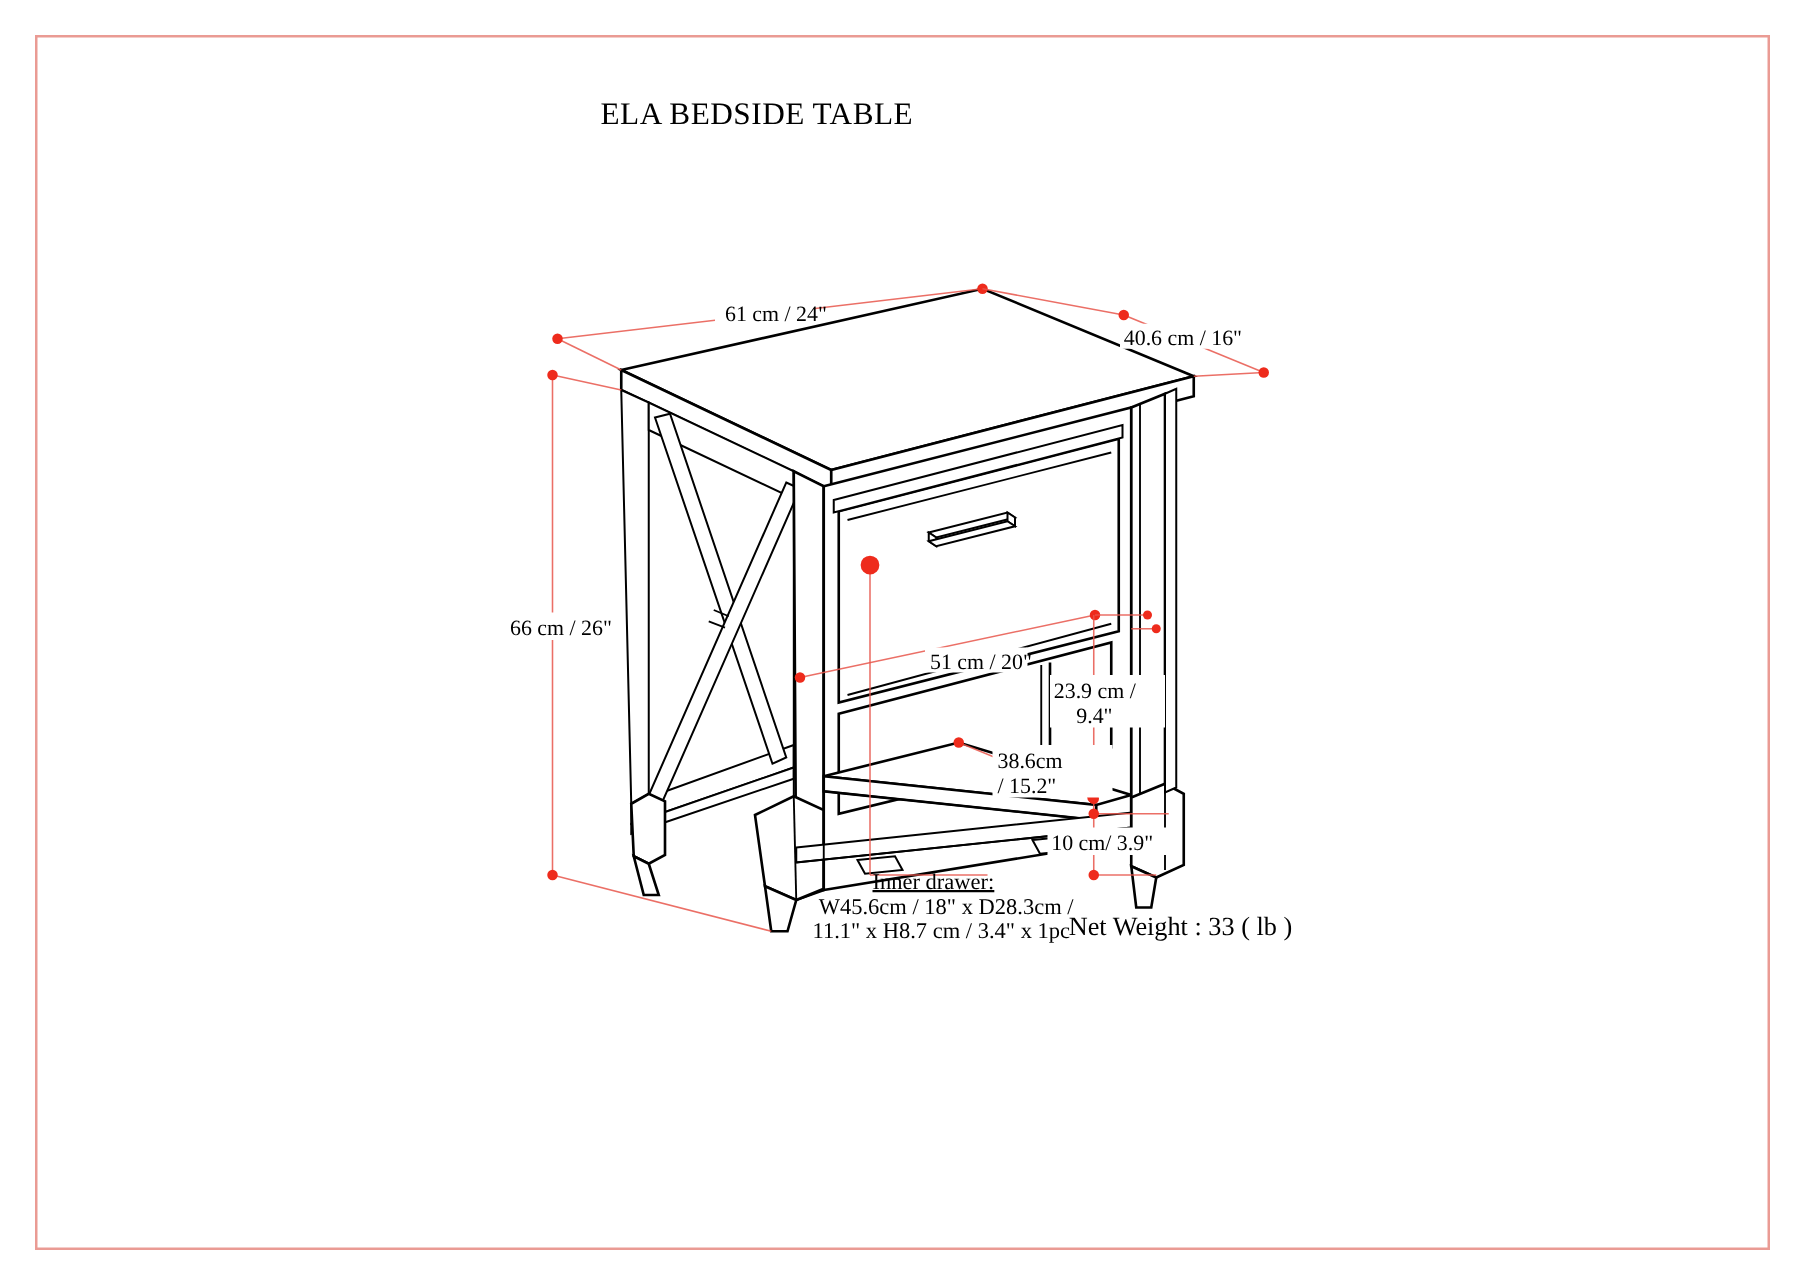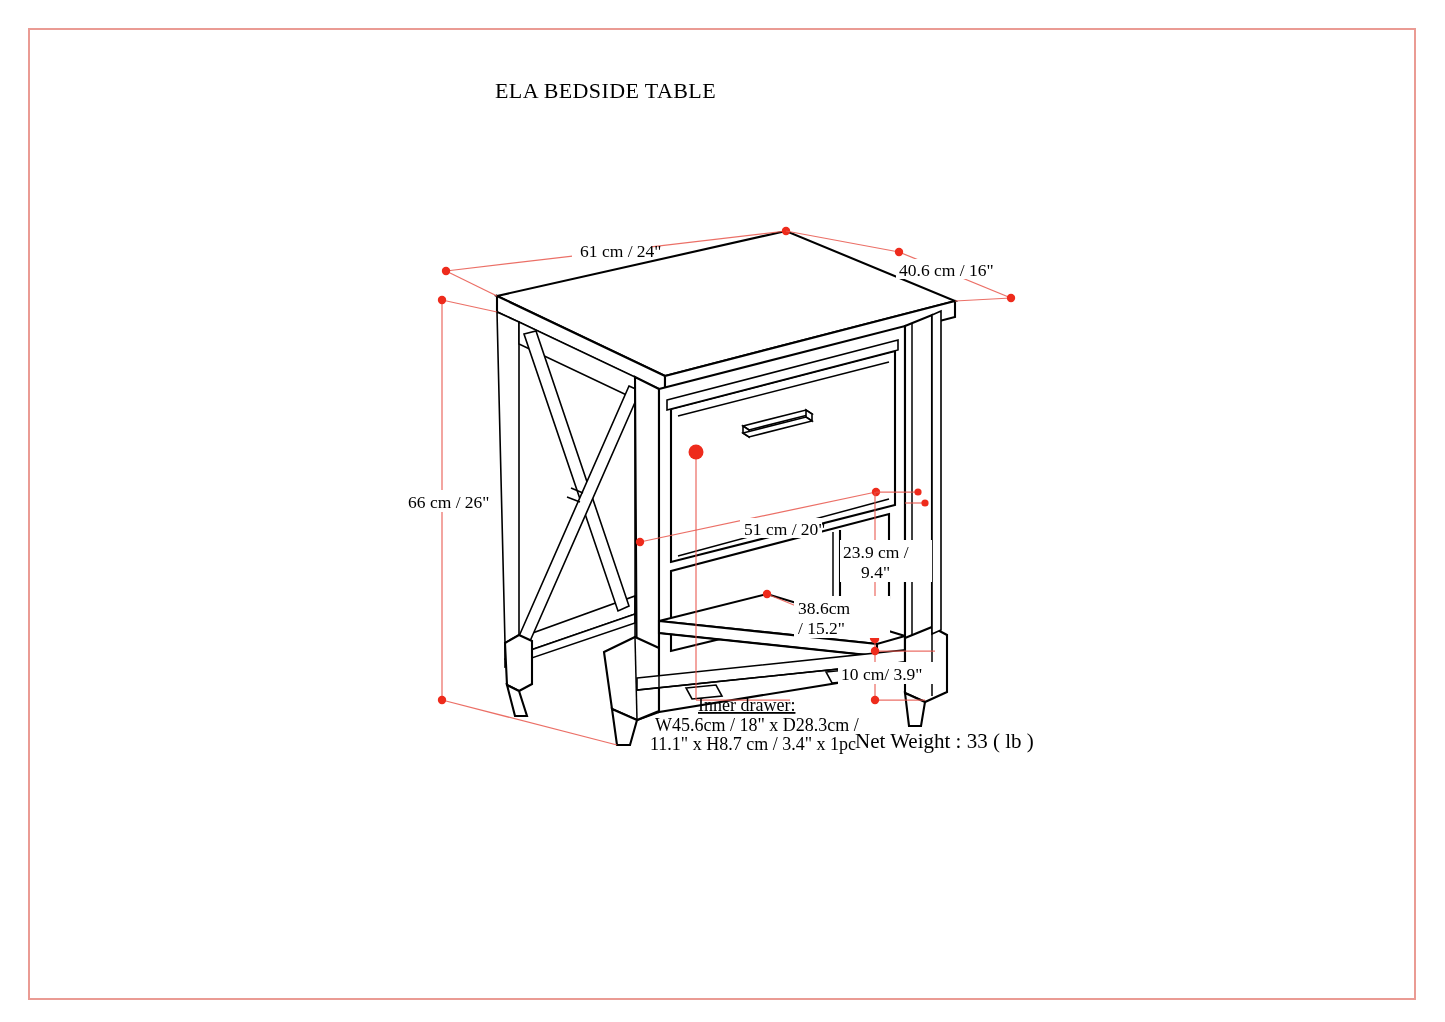--- a/index.html
+++ b/index.html
@@ -31,21 +31,21 @@
     box-sizing: border-box;
     pointer-events: none;
   }
   #drawing-title {
     position: absolute;
     left: 0;
     top: 78px;
     width: 1211px;
     text-align: center;
     font-family: "Liberation Serif", serif;
-    font-size: 22px;
+    font-size: 25px;
     letter-spacing: 0.4px;
     color: #000000;
   }
   svg#diagram {
     position: absolute;
     left: 0;
     top: 0;
     width: 1445px;
     height: 1022px;
   }

